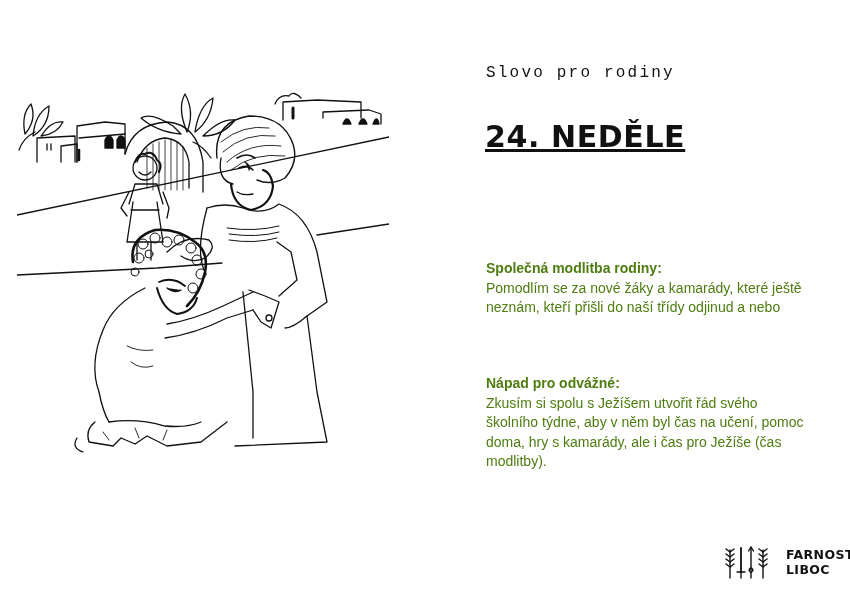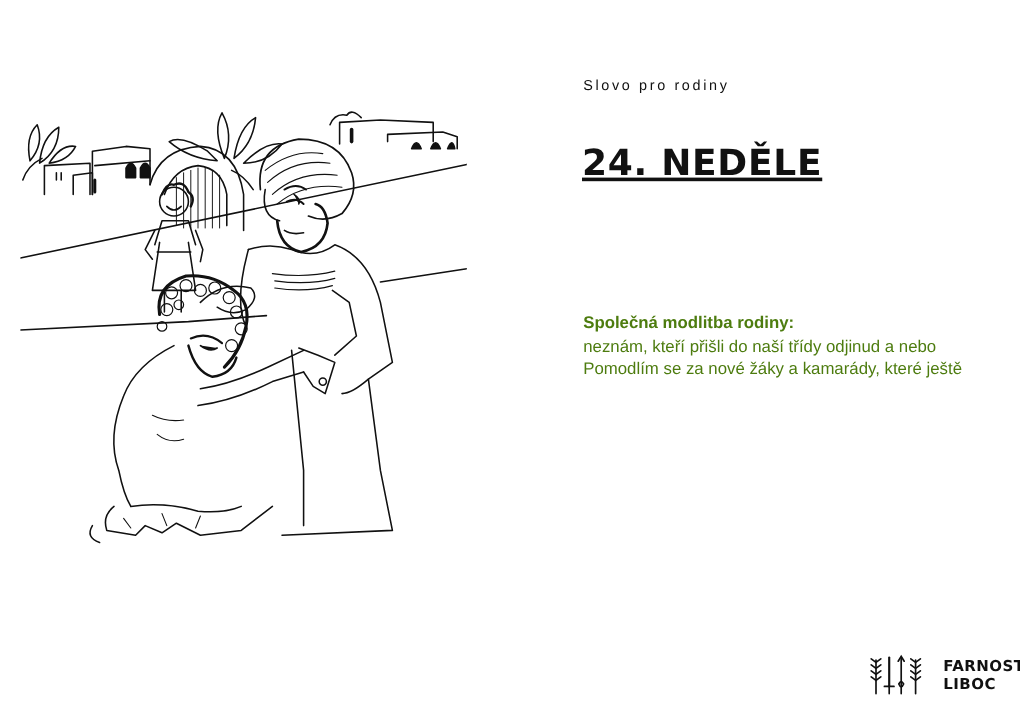--- a/index.html
+++ b/index.html
@@ -6,22 +6,22 @@
     body {
       width: 850px; height: 601px; position: relative; overflow: hidden;
       font-family: "Liberation Sans", sans-serif; color: #111111;
     }
     .illustration {
       position: absolute; left: 17px; top: 92px; width: 372px; height: 366px;
     }
     .illustration svg { width: 100%; height: 100%; display: block; }
     .kicker {
       position: absolute; left: 486px; top: 64px;
-      font-family: Liberation Sans, sans-serif;
-      font-size: 12px; letter-spacing: 2.2px; font-weight: 400; color: #111;
+      font-family: Liberation Mono, monospace;
+      font-size: 16px; letter-spacing: 2.2px; font-weight: 400; color: #111;
     }
     .title {
       position: absolute; left: 485px; top: 118px;
       font-family: "DejaVu Sans", sans-serif;
       font-weight: 700; font-size: 30px; line-height: 37px; letter-spacing: 0.6px; color: #111;
       margin: 0;
       text-decoration: underline;
     }
     .section { position: absolute; left: 486px; width: 340px; font-size: 14px; line-height: 19.6px; color: #4d7c0f; }
     .section .heading { font-weight: 700; }
@@ -140,26 +140,33 @@
 
 <div class="kicker">Slovo pro rodiny</div>
 
 <h1 class="title">
   <span>24. NEDĚLE</span><br>
 </h1>
 
 <div class="section section-prayer">
   <div class="heading">Společná modlitba rodiny:</div>
   <div class="body">
+    <div>Pomodlím se za nové žáky a kamarády, které ještě</div>
     <div>neznám, kteří přišli do naší třídy odjinud a nebo</div>
-    <div>Pomodlím se za nové žáky a kamarády, které ještě</div>
   </div>
 </div>
 
 <div class="section section-idea">
+  <div class="heading">Nápad pro odvážné:</div>
+  <div class="body">
+    <div>Zkusím si spolu s Ježíšem utvořit řád svého</div>
+    <div>školního týdne, aby v něm byl čas na učení, pomoc</div>
+    <div>doma, hry s kamarády, ale i čas pro Ježíše (čas</div>
+    <div>modlitby).</div>
+  </div>
 </div>
 
 <div class="logo">
   <svg viewBox="0 0 46 36" fill="none" stroke="#111" stroke-width="1.4" stroke-linecap="round">
 
     <path d="M6 34 V6"></path>
     <path d="M6 8 l-4 -3 M6 8 l4 -3 M6 13 l-4 -3 M6 13 l4 -3 M6 18 l-4 -3 M6 18 l4 -3 M6 23 l-4 -3 M6 23 l4 -3"></path>
 
     <path d="M17 4 V28" stroke-width="1.8"></path>
     <path d="M13 28 H21"></path>

